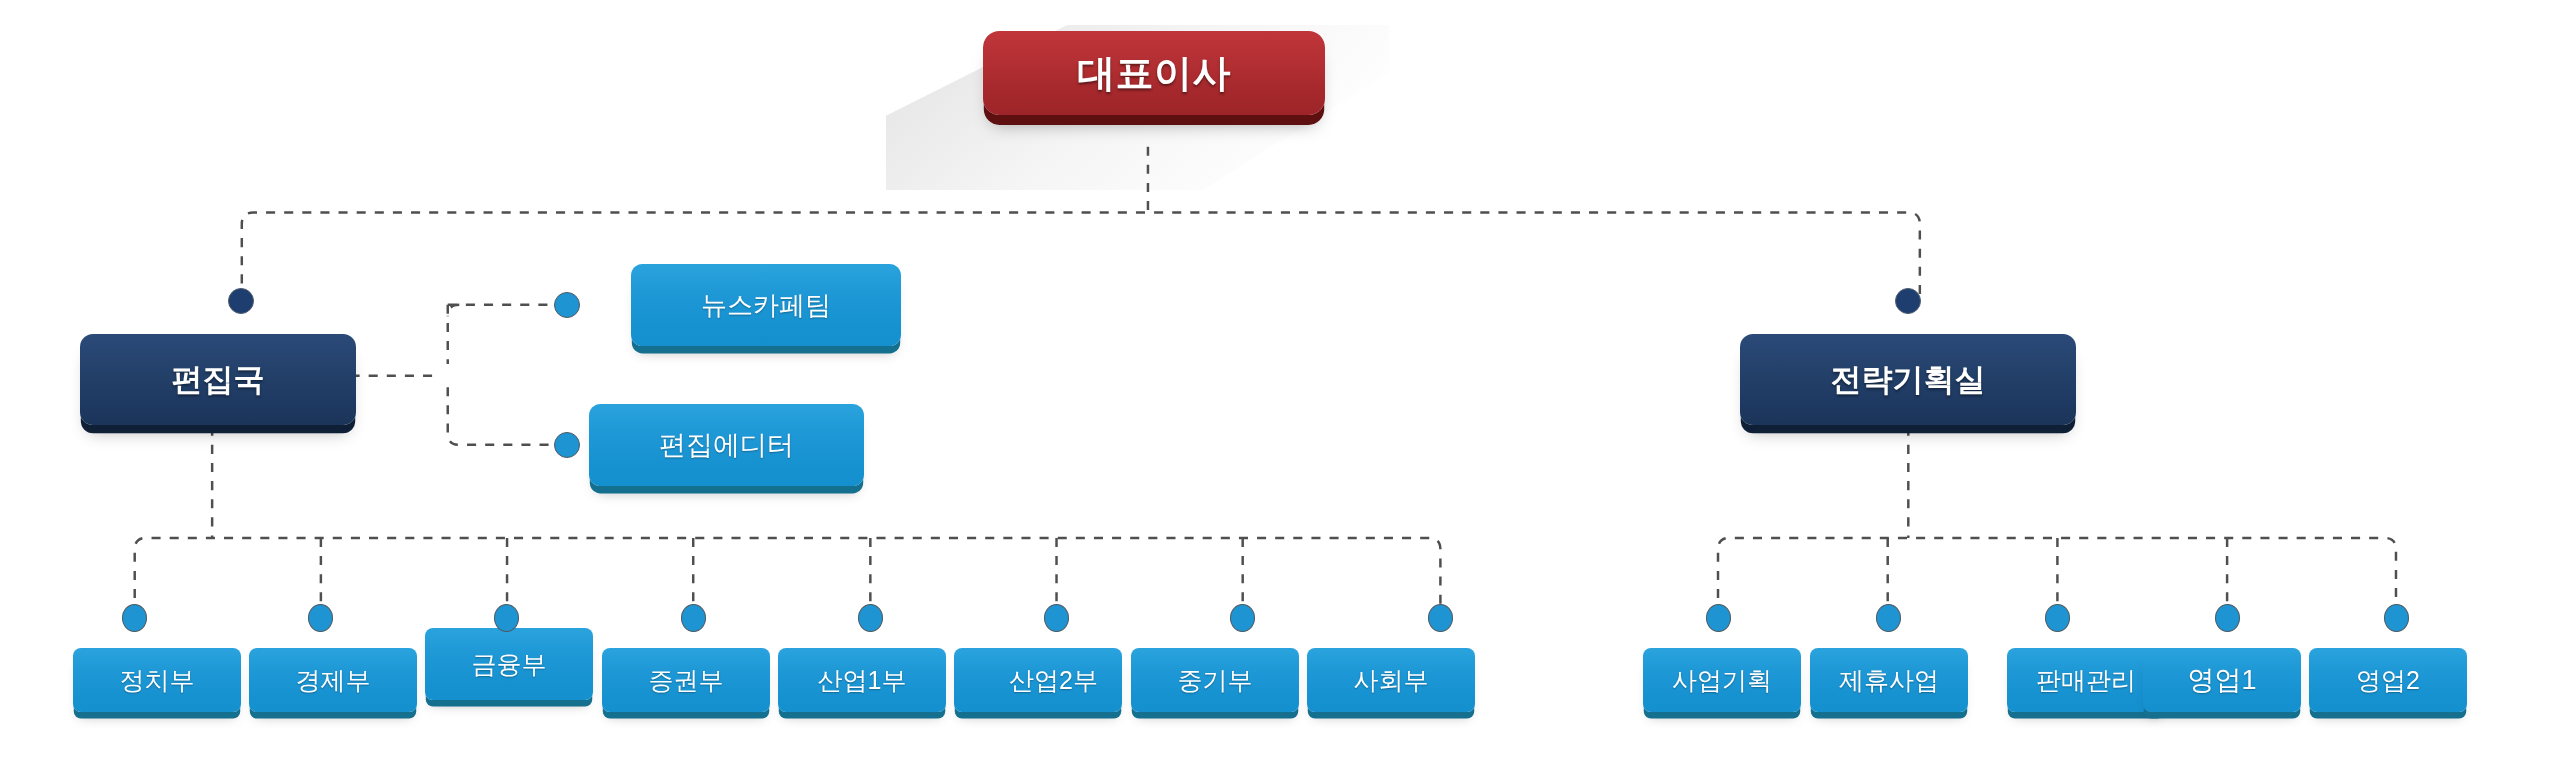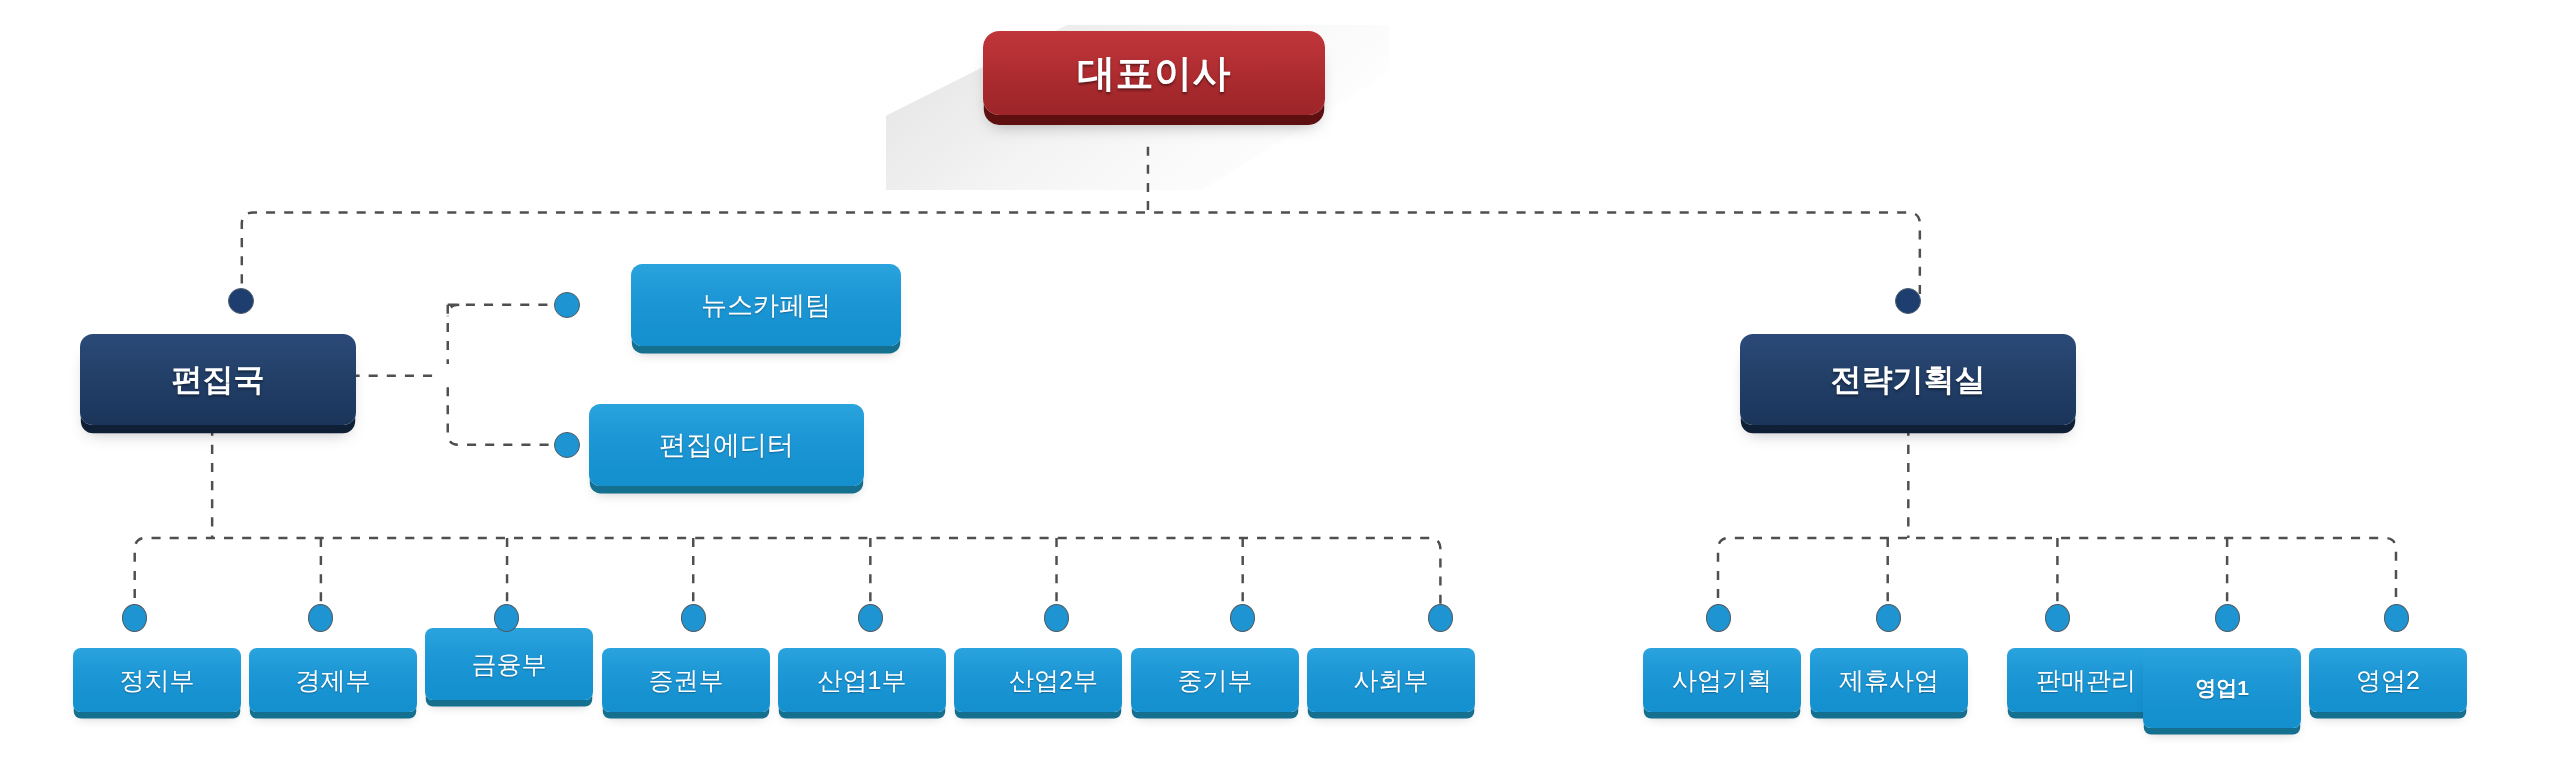--- a/index.html
+++ b/index.html
@@ -163,21 +163,21 @@
   <div class="node n-blue small" style="left:1810px;top:648px;width:158px;height:64px;font-size:25px;z-index:5;">
     <span>제휴사업</span>
   </div>
 
   <div class="dot dot-blue" style="left:2045px;top:604px;width:25px;height:28px;border-radius:50%;z-index:6;"></div>
   <div class="node n-blue small" style="left:1976px;top:648px;width:158px;height:64px;font-size:25px;z-index:5;margin-left:31px;">
     <span>판매관리</span>
   </div>
 
   <div class="dot dot-blue" style="left:2215px;top:604px;width:25px;height:28px;border-radius:50%;z-index:6;"></div>
-  <div class="node n-blue small" style="left:2143px;top:648px;width:158px;height:80px;font-size:21px;z-index:5;font-weight:bold;">
+  <div class="node n-blue small" style="left:2143px;top:648px;width:158px;height:64px;font-size:27px;z-index:5;">
     <span>영업1</span>
   </div>
 
   <div class="dot dot-blue" style="left:2384px;top:604px;width:25px;height:28px;border-radius:50%;z-index:6;"></div>
   <div class="node n-blue small" style="left:2309px;top:648px;width:158px;height:64px;font-size:25px;z-index:5;">
     <span>영업2</span>
   </div>
 
 </div>
 

